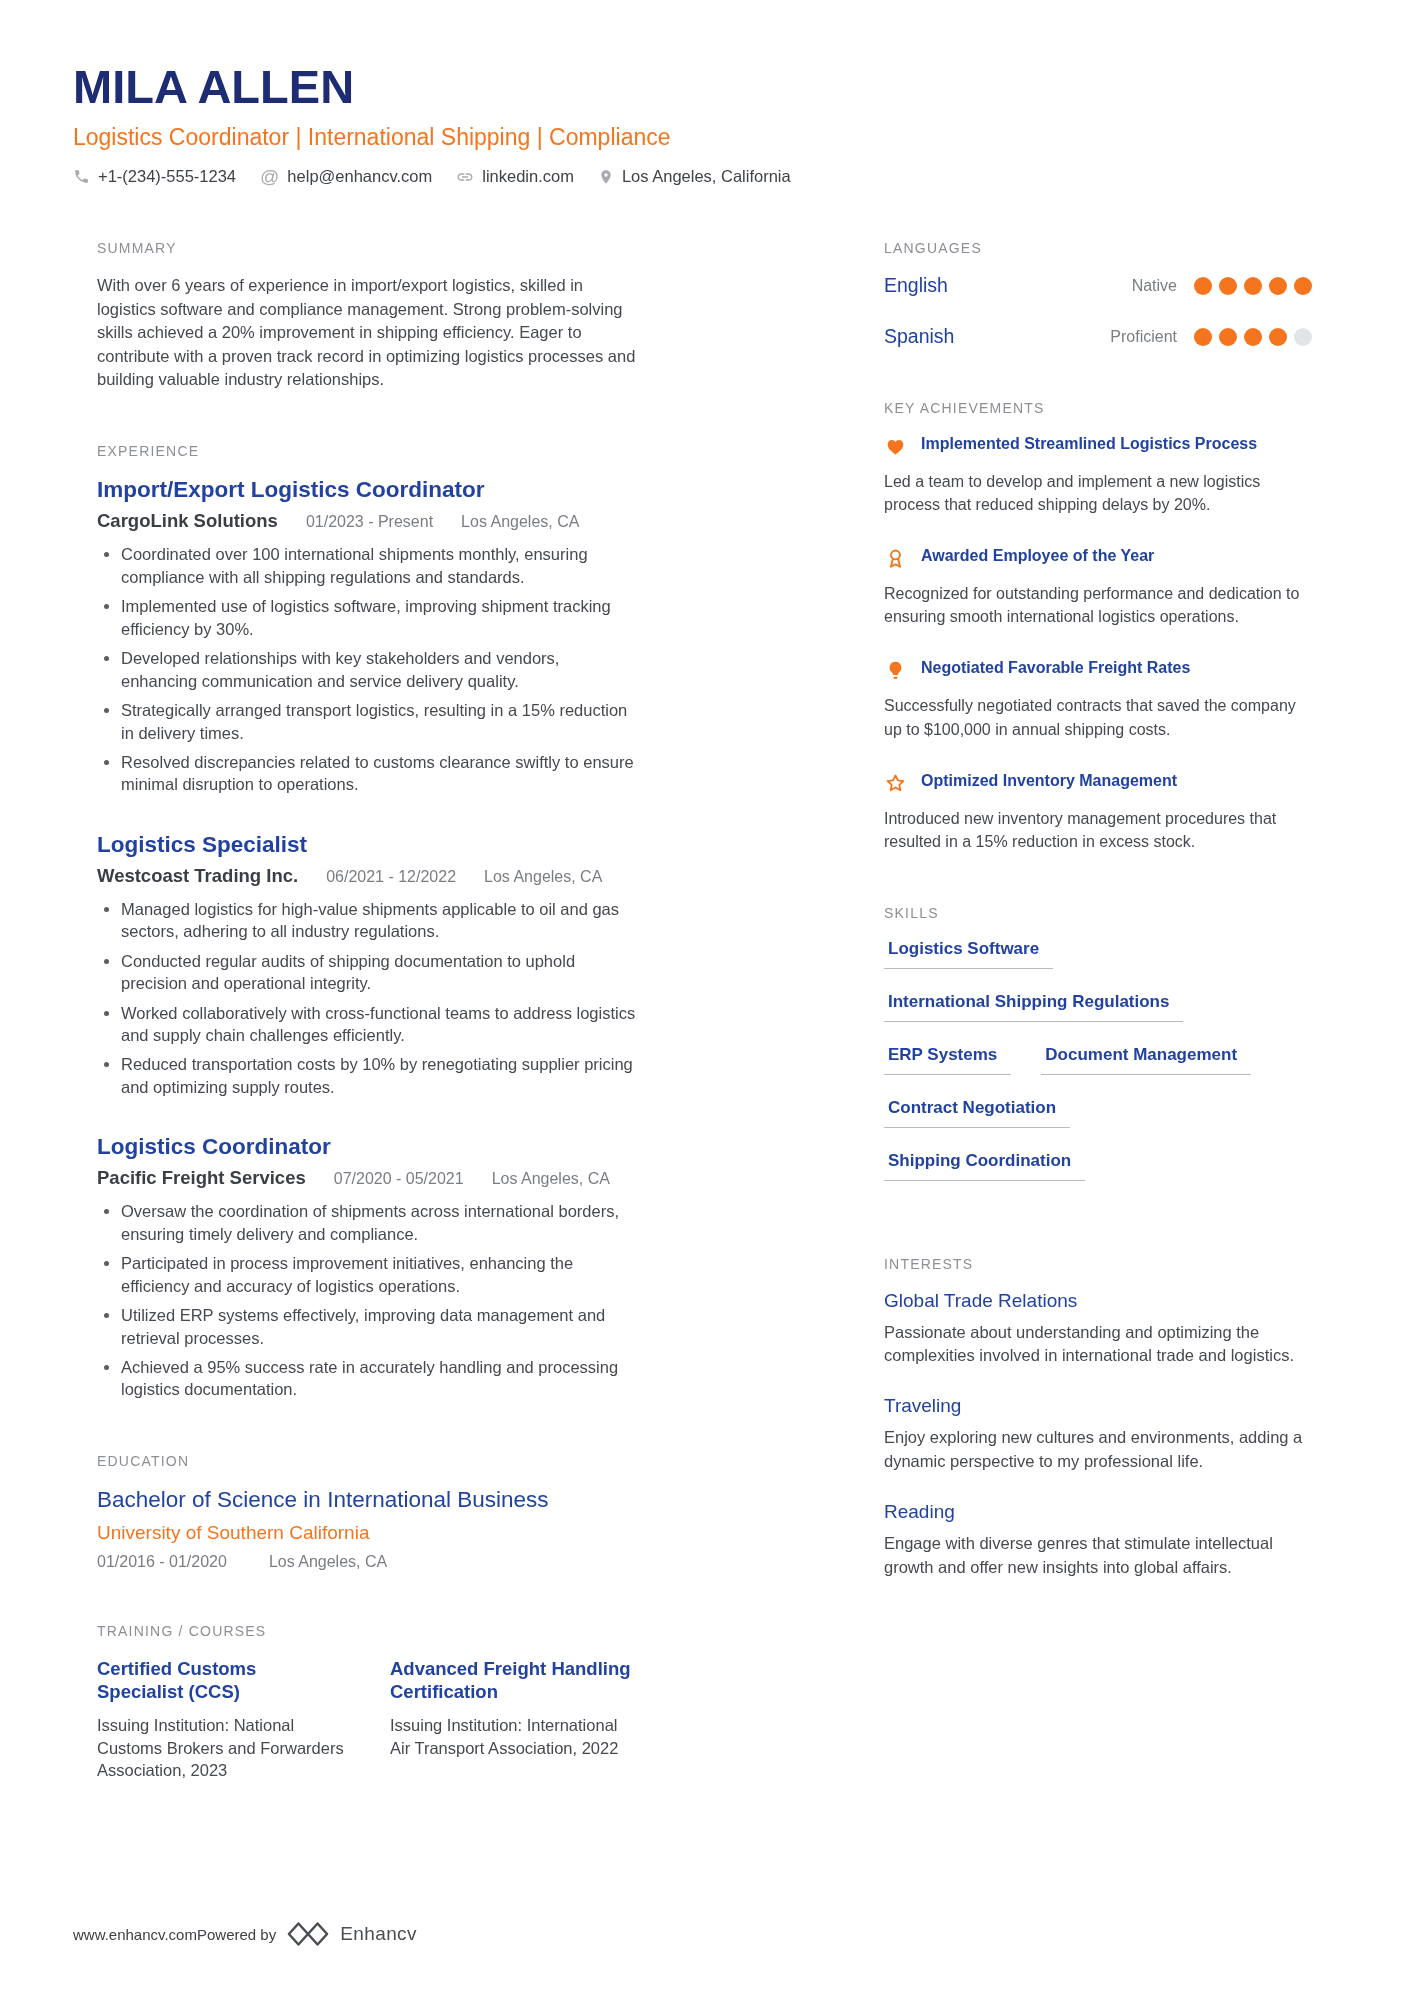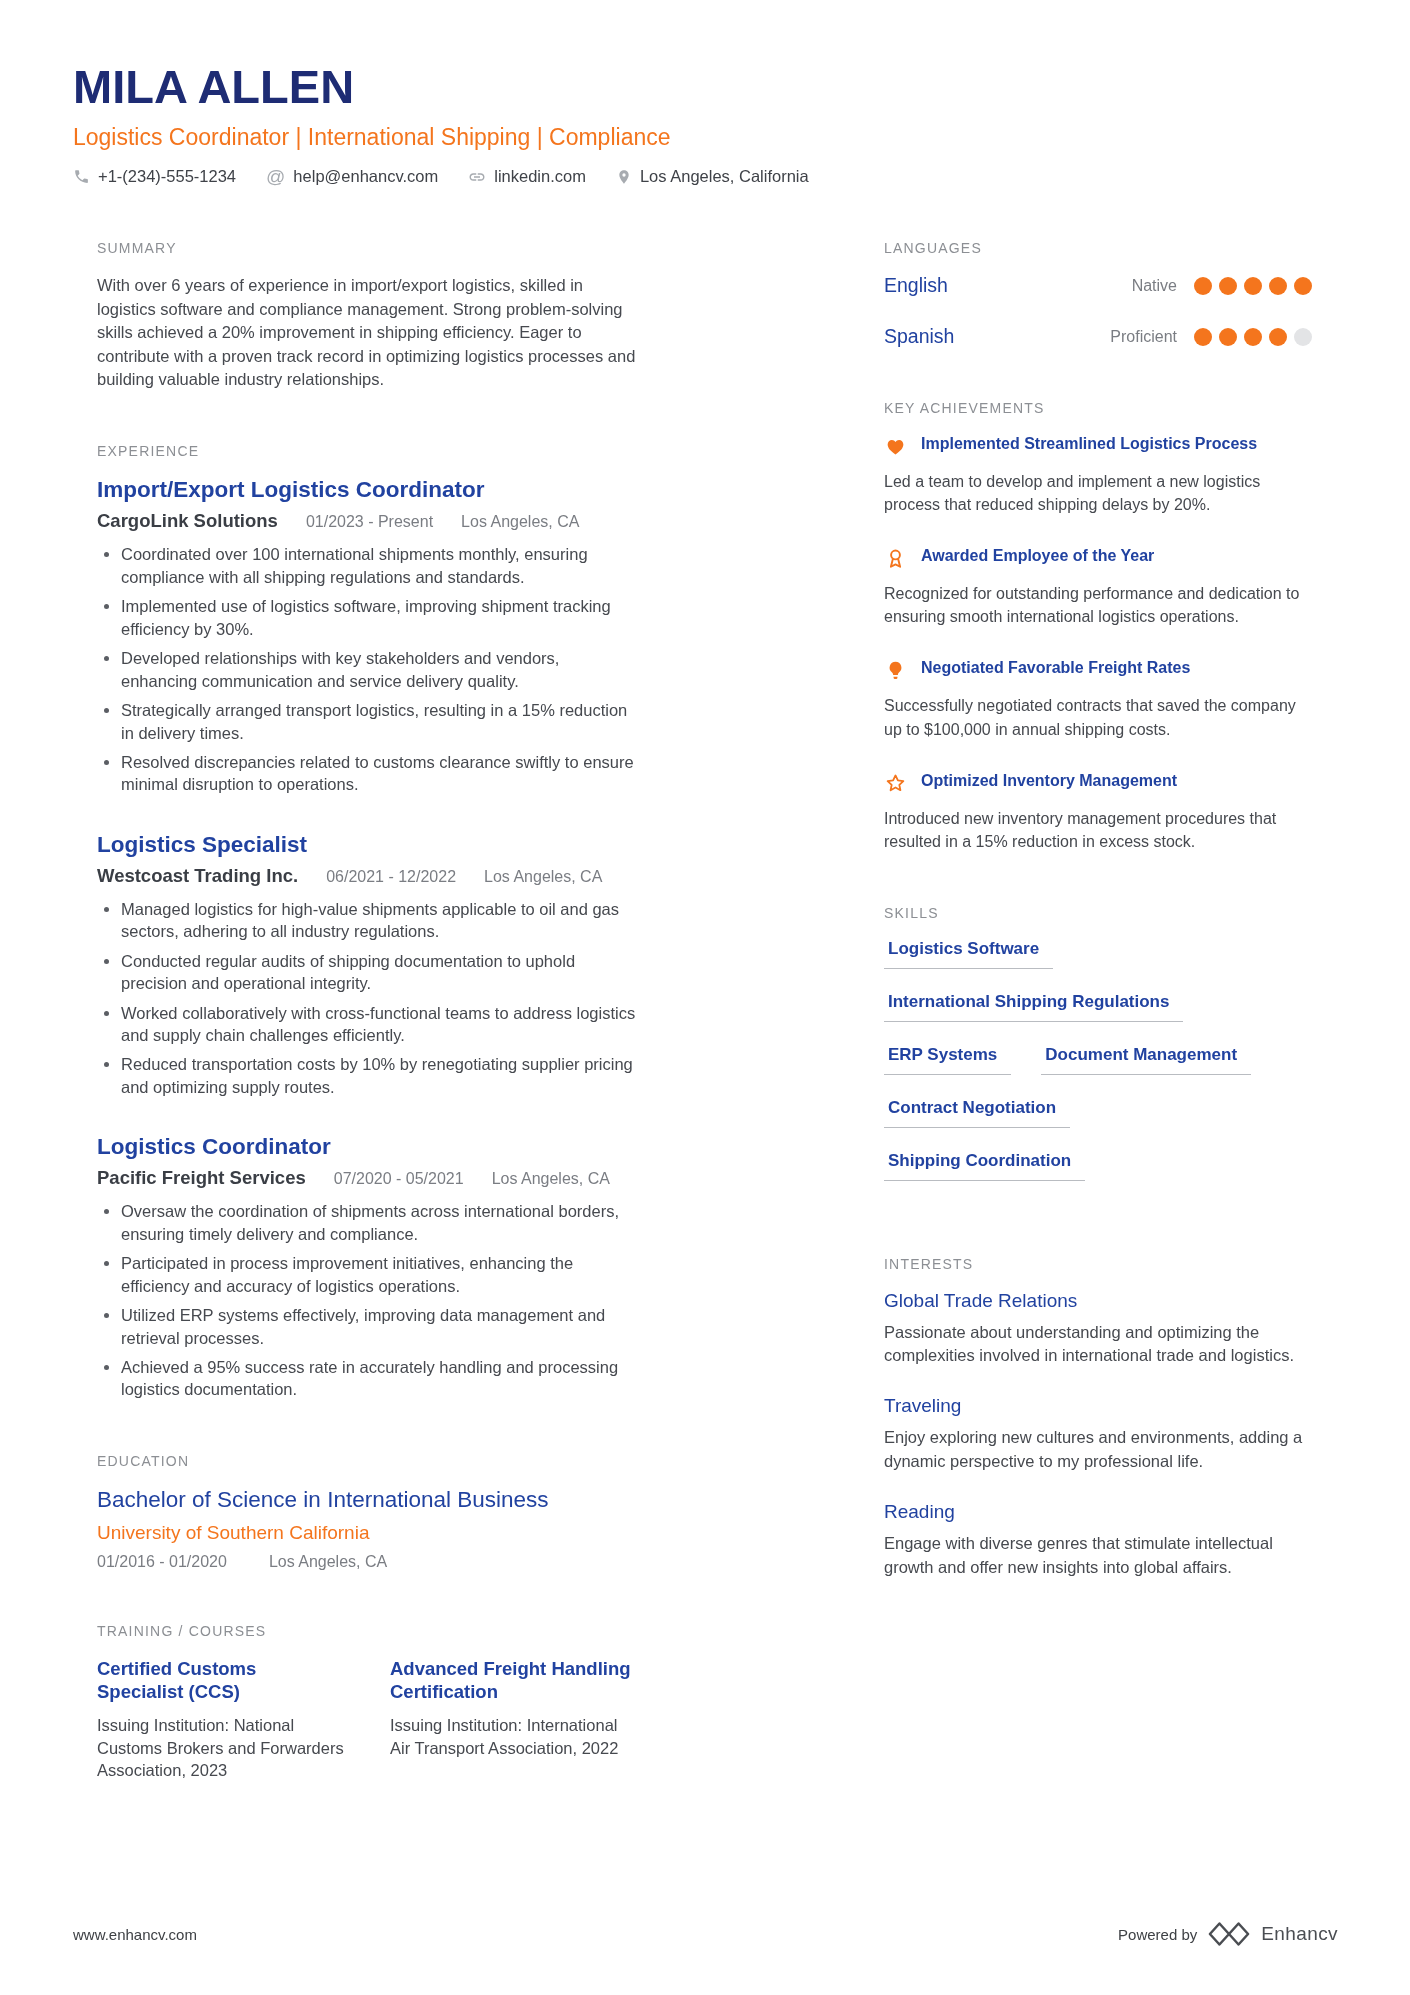--- a/index.html
+++ b/index.html
@@ -10,21 +10,21 @@
   *{box-sizing:border-box;}
   html,body{margin:0;padding:0;}
   body{
     width:1410px;height:1995px;background:#ffffff;position:relative;
     font-family:"Liberation Sans", sans-serif;color:var(--body);
   }
   .page{position:absolute;inset:0;padding:62px 72px 0 73px;}
   
   .name{font-size:47px;line-height:1.05;color:var(--navy);margin:0 0 13px;font-weight:700;}
   .headline{font-size:23px;color:var(--orange);margin:0 0 16px;font-weight:400;}
-  .contact-row{display:flex;align-items:center;gap:30px;font-size:16.5px;color:#3F4248;}
+  .contact-row{display:flex;align-items:center;gap:24px;font-size:16.5px;color:#3F4248;}
   .contact-item{display:flex;align-items:center;gap:8px;}
   .cicon{color:var(--icon-gray);display:flex;align-items:center;}
   .at-glyph{font-size:19px;color:var(--icon-gray);line-height:1;}
   
   .columns{display:flex;margin-top:54px;}
   .col-left{width:540px;flex:none;margin-left:24px;}
   .col-right{width:428px;flex:none;margin-left:247px;}
   .section{margin-bottom:52px;}
   .sec-label{font-size:14px;letter-spacing:1.2px;color:var(--label);margin-bottom:18px;font-weight:400;}
   
@@ -60,21 +60,21 @@
   .ach-title{font-size:16px;color:var(--blue);font-weight:600;line-height:1.24;max-width:368px;}
   .ach-text{font-size:16px;line-height:1.44;}
   
   .skills-wrap{display:flex;flex-wrap:wrap;column-gap:30px;width:406px;align-items:flex-end;}
   .skill{font-size:17px;font-weight:700;color:var(--blue);border-bottom:1px solid var(--underline);padding:0 14px 9px 4px;margin-bottom:23px;white-space:nowrap;}
   
   .int-item{margin-bottom:28px;}
   .int-title{font-size:19px;color:var(--blue);font-weight:500;margin:0 0 9px;}
   .int-text{font-size:16.5px;line-height:1.42;margin:0;}
   
-  .footer{position:absolute;left:73px;right:72px;bottom:48px;display:flex;align-items:center;justify-content:space-between;}
+  .footer{position:absolute;left:73px;right:72px;bottom:48px;display:flex;align-items:center;}
   .footer-site{font-size:15px;color:var(--footer);}
   .powered{display:flex;align-items:center;gap:11px;}
   .powered-label{font-size:15px;color:var(--footer);}
   .brand-logo{display:flex;color:#4A4D52;}
   .brand{font-size:19px;color:#4A4D52;letter-spacing:0.4px;}
 </style>
 </head>
 <body>
 
 <div class="page">

